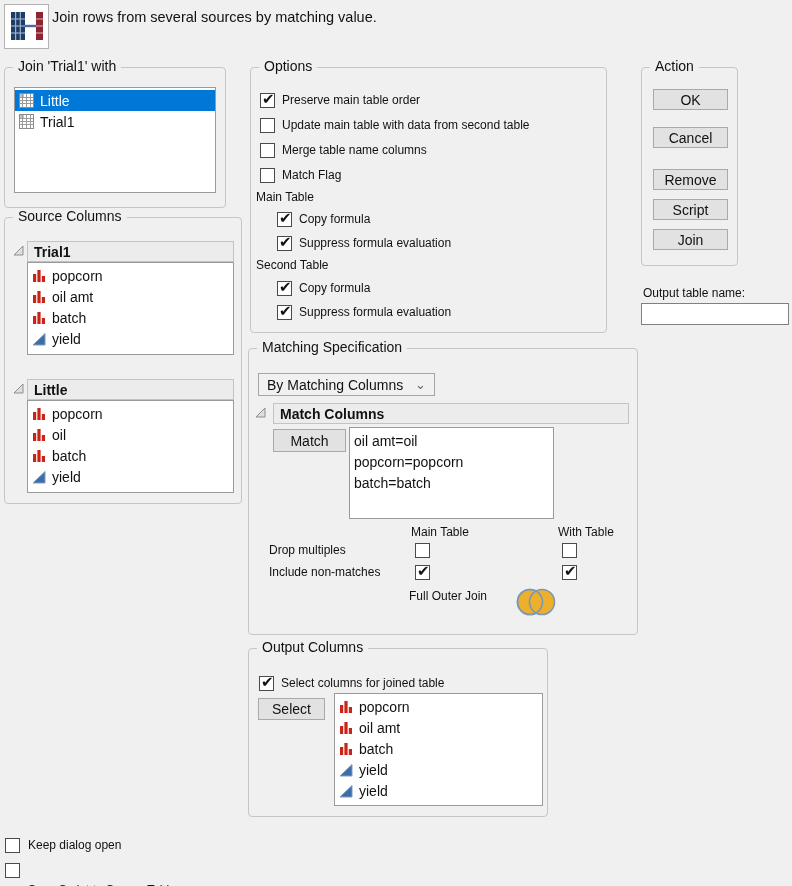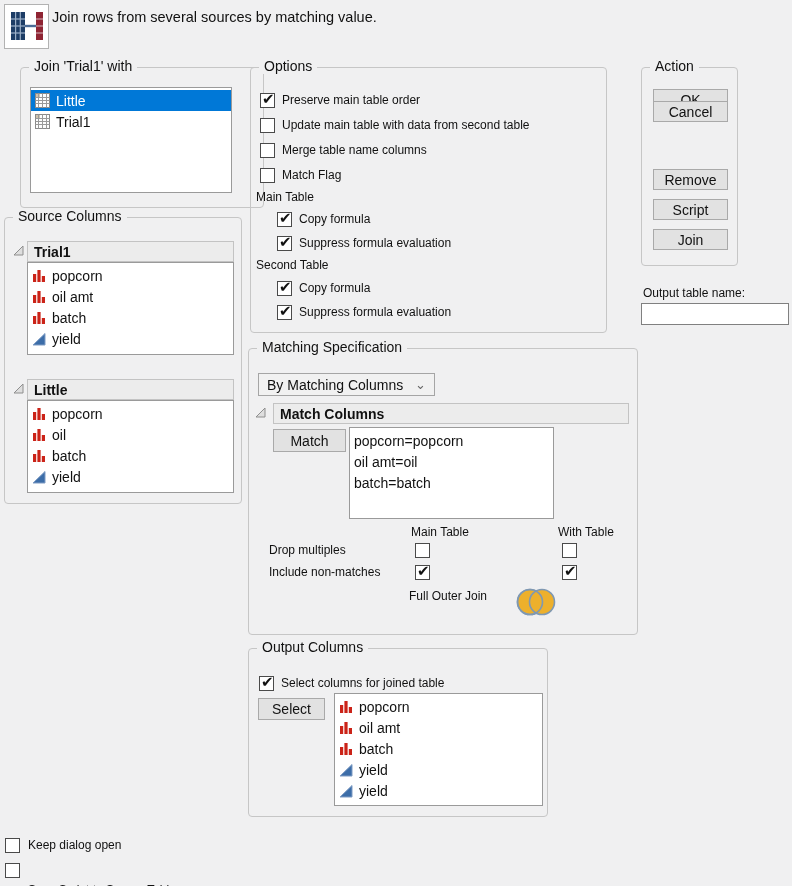--- a/index.html
+++ b/index.html
@@ -54,21 +54,21 @@
       <rect x="28" y="3" width="7" height="28" fill="#8f2433"></rect>
       <g stroke="#caa0a8" stroke-width="1.2">
         <line x1="28" y1="10" x2="35" y2="10"></line>
           <line x1="28" y1="17" x2="35" y2="17"></line>
           <line x1="28" y1="24" x2="35" y2="24"></line>
       </g>
     </svg>
   </div>
   <div class="txt" style="left:52px;top:9px;font-size:14.5px">Join rows from several sources by matching value.</div>
 
-  <div class="gb" style="left:20px;top:67px;width:244px;height:141px">
+  <div class="gb" style="left:4px;top:67px;width:222px;height:141px">
     <span class="gb-label">Join 'Trial1' with</span>
     <div class="listbox" style="left:9px;top:19px;width:202px;height:106px">
       <div class="lrow selected">
         <span class="ic">
           <svg width="15" height="15">
               <rect x="0.5" y="0.5" width="14" height="14" fill="#fdfdfd" stroke="#8a8a8a"></rect>
               <rect x="1" y="1" width="4" height="3" fill="#cfc3ae"></rect>
               <g stroke="#9a9a9a" stroke-width="1">
                 <line x1="0.5" y1="4.5" x2="14.5" y2="4.5"></line>
                 <line x1="0.5" y1="7.5" x2="14.5" y2="7.5"></line>
@@ -243,21 +243,21 @@
     <span class="cb checked" style="left:26px;top:213px"></span>
     <span class="txt" style="left:48px;top:213px">Copy formula</span>
 
     <span class="cb checked" style="left:26px;top:237px"></span>
     <span class="txt" style="left:48px;top:237px">Suppress formula evaluation</span>
   </div>
 
   <div class="gb" style="left:641px;top:67px;width:97px;height:199px">
     <span class="gb-label">Action</span>
     <div class="btn" style="left:11px;top:21px;width:75px;height:21px">OK</div>
-    <div class="btn" style="left:11px;top:33px;width:75px;height:21px">Cancel</div>
+    <div class="btn" style="left:11px;top:59px;width:75px;height:21px">Cancel</div>
     <div class="btn" style="left:11px;top:101px;width:75px;height:21px">Remove</div>
     <div class="btn" style="left:11px;top:131px;width:75px;height:21px">Script</div>
     <div class="btn" style="left:11px;top:161px;width:75px;height:21px">Join</div>
   </div>
 
   <span class="txt" style="left:643px;top:286px">Output table name:</span>
   <input class="input" style="left: 641px; top: 303px; width: 148px; height: 22px;" value="">
 
   <div class="gb" style="left:248px;top:348px;width:390px;height:287px">
     <span class="gb-label">Matching Specification</span>
@@ -273,24 +273,24 @@
         </svg>
     </span>
     <div class="ghdr" style="left:24px;top:54px;width:356px;height:21px">
       <span>Match Columns</span>
     </div>
 
     <div class="btn" style="left:24px;top:80px;width:73px;height:23px">Match</div>
 
     <div class="listbox" style="left:100px;top:78px;width:205px;height:92px">
       <div class="lrow">
+          <span>oil amt=oil</span>
+        </div>
+      <div class="lrow">
           <span>popcorn=popcorn</span>
-        </div>
-      <div class="lrow">
-          <span>oil amt=oil</span>
         </div>
       <div class="lrow">
           <span>batch=batch</span>
         </div>
     </div>
 
     <span class="txt" style="left:162px;top:176px">Main Table</span>
     <span class="txt" style="left:309px;top:176px">With Table</span>
 
     <span class="txt" style="left:20px;top:194px">Drop multiples</span>

